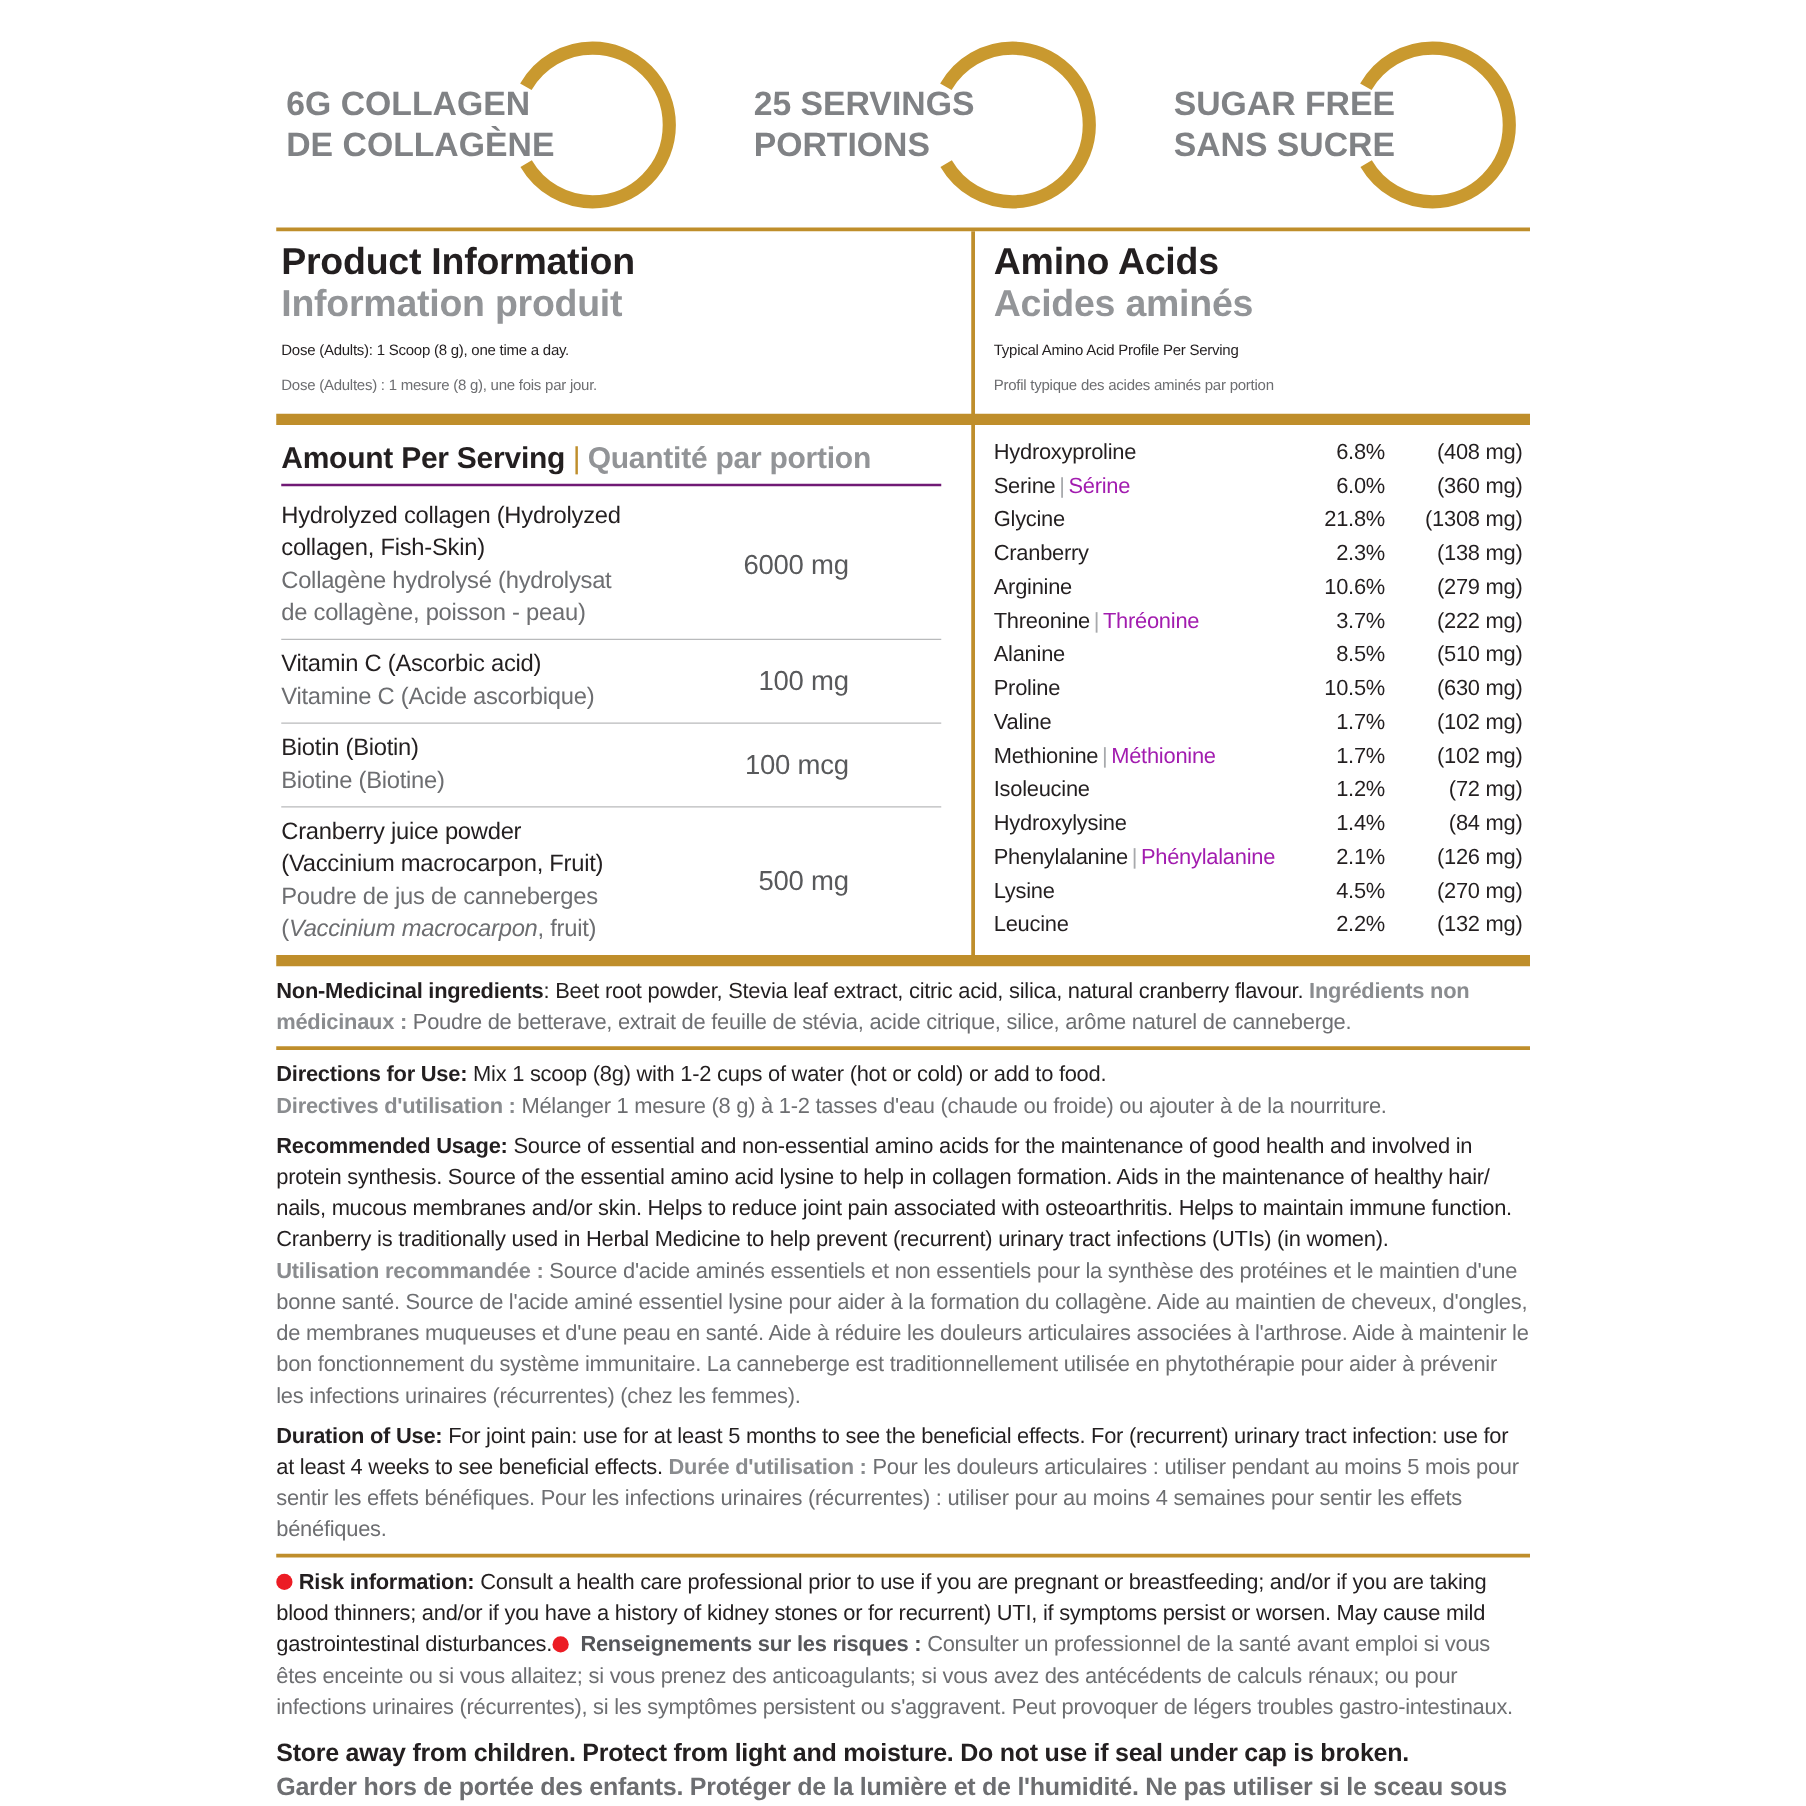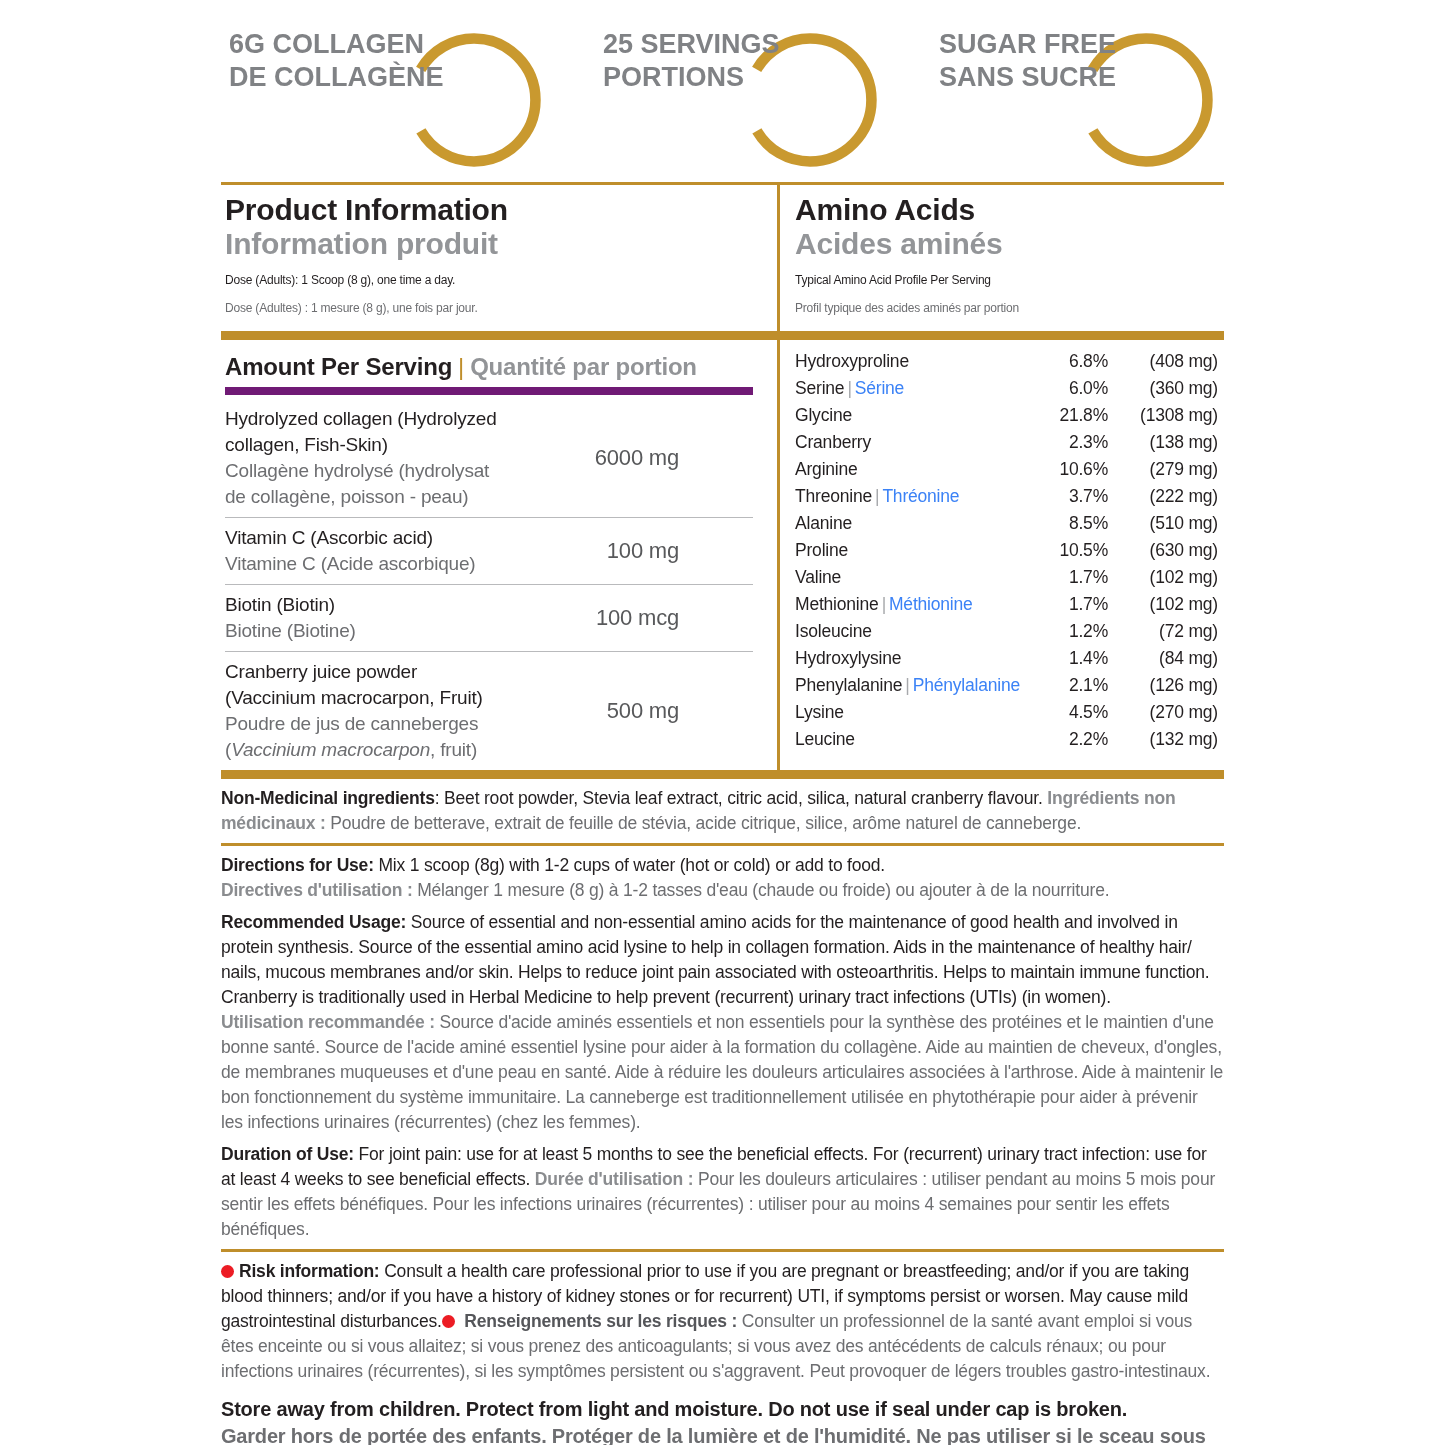--- a/index.html
+++ b/index.html
@@ -6,55 +6,55 @@
   body{
     width:1445px;height:1445px;overflow:hidden;
     font-family:"Liberation Sans","DejaVu Sans",sans-serif;
     -webkit-font-smoothing:antialiased;
     color:#231F20;
   }
   .label{width:1003px;margin:0 auto;padding-top:24px;letter-spacing:-0.2px;}
 
   
   .badges{display:flex;justify-content:space-between;align-items:center;height:152px;margin:0 6px 6px 8px;}
-  .badge{display:flex;align-items:flex-start;}
+  .badge{display:flex;align-items:center;}
   .badge-text{position:relative;z-index:2;text-align:left;color:#808285;font-weight:bold;
               font-size:27px;line-height:33px;letter-spacing:0px;margin-right:-42px;}
   .badge-arc{flex:0 0 auto;}
 
   
   .columns{position:relative;border-top:3px solid #BF8E2B;}
   .columns .divider{position:absolute;left:556px;top:0;bottom:0;width:3px;background:#BF8E2B;z-index:1;}
   .col-grid{display:grid;grid-template-columns:556px 1fr;}
   .col-left{padding:8px 24px 0 4px;}
   .col-right{padding:8px 6px 0 18px;}
   .h1{font-size:30px;font-weight:bold;line-height:34px;color:#231F20;}
   .h1.fr{color:#939598;}
   .sub{font-size:12px;line-height:26px;margin-top:6px;color:#231F20;}
   .sub.fr2{margin-top:2px;color:#6D6E71;}
   .head .col-left,.head .col-right{padding-bottom:10px;}
 
   .gold-bar{height:9px;background:#BF8E2B;position:relative;z-index:2;}
   .gold-line{height:3px;background:#BF8E2B;margin:5px 0;}
 
   .aps-header{font-size:24px;font-weight:bold;line-height:30px;padding:4px 0 5px 0;
-              border-bottom:8px solid #701a75;margin-bottom:4px;}
+              border-bottom:2px solid #701a75;margin-bottom:4px;}
   .aps-pipe{color:#BF8E2B;font-weight:normal;padding:0 6px;}
   .aps-fr{color:#929497;}
 
   .facts-row{display:flex;align-items:center;padding:7px 0;}
   .facts-row + .facts-row{border-top:1px solid #B9BABC;}
   .facts-name{flex:1 1 auto;max-width:350px;font-size:19px;line-height:26px;}
   .facts-name .en{color:#231F20;}
   .facts-name .fr{color:#6D6E71;}
   .facts-amount{flex:0 0 178px;text-align:right;font-size:22px;color:#58595B;padding-right:74px;}
 
   .amino-row{display:grid;grid-template-columns:1fr 72px 110px;font-size:17.5px;line-height:27px;white-space:nowrap;}
   .amino-name{text-align:left;overflow:hidden;}
-  .amino-name .fr{color:#3b82f6;}
+  .amino-name .fr{color:#a21caf;}
   .amino-name .pipe{color:#A7A9AC;padding:0 3px;}
   .amino-pct,.amino-mg{text-align:right;color:#231F20;}
 
   
   .para{margin:7px 0;font-size:17.5px;line-height:25px;letter-spacing:-0.2px;}
   .seg-b{font-weight:bold;color:#231F20;}
   .seg-t{color:#231F20;}
   .seg-gb{font-weight:bold;color:#8A8C8F;}
   .seg-g{color:#6D6E71;}
   .seg-gbd{font-weight:bold;color:#55565A;}

